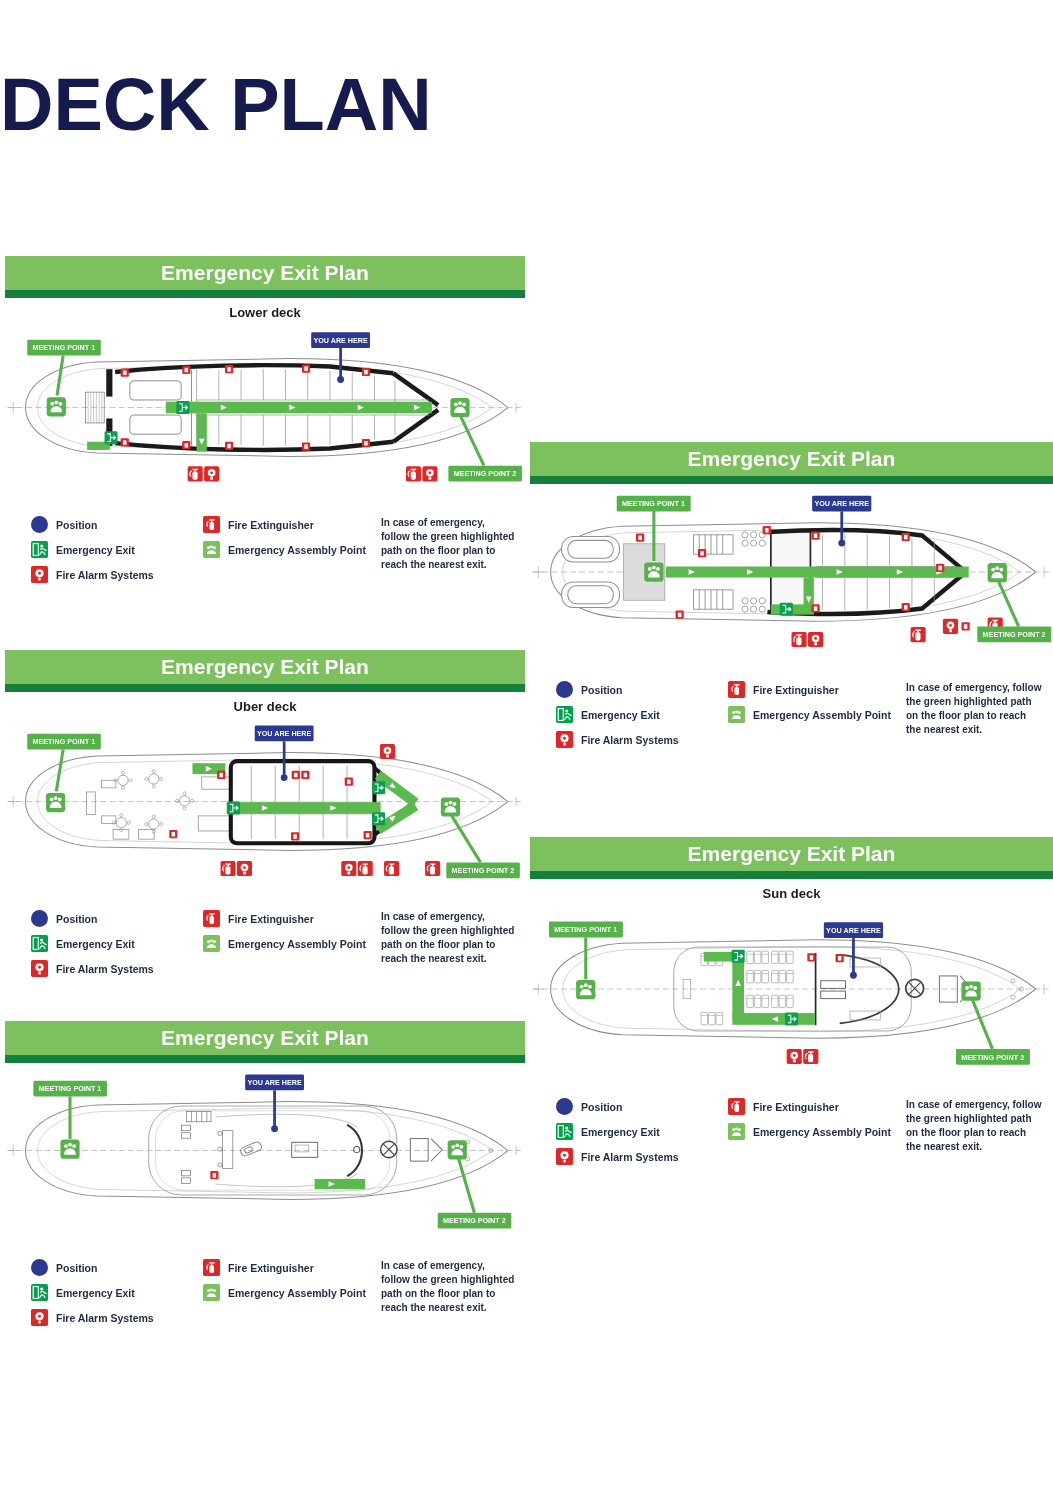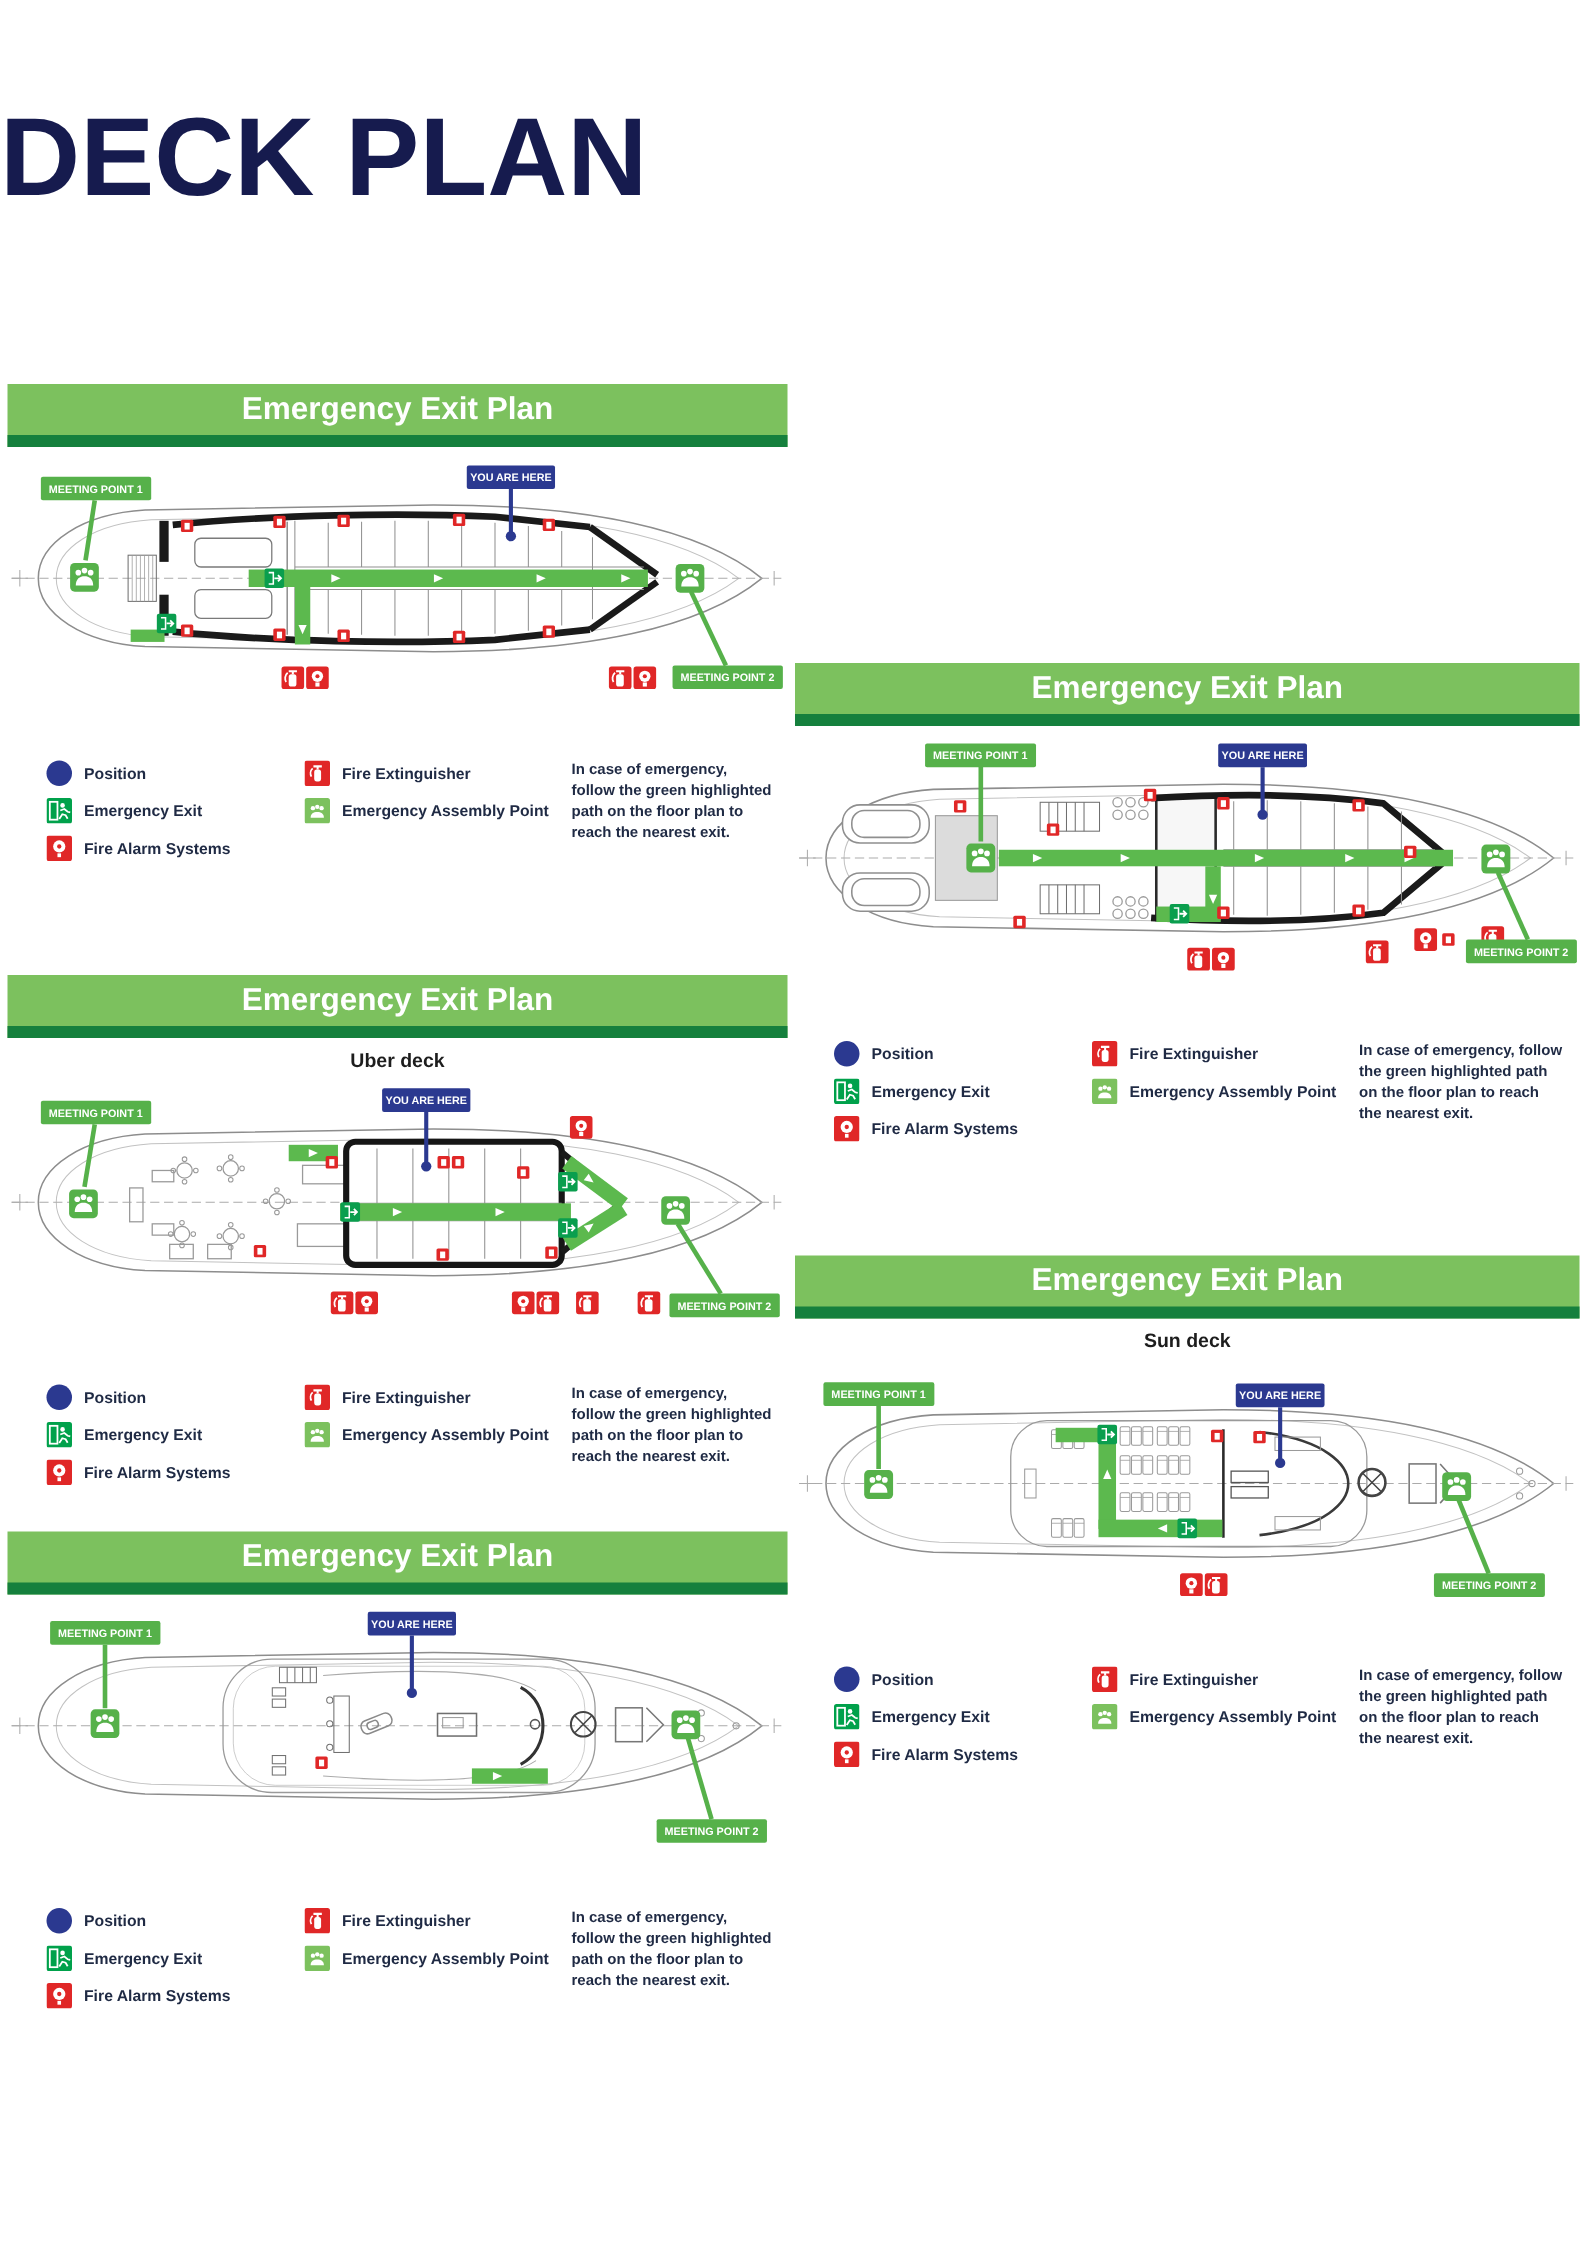--- a/index.html
+++ b/index.html
@@ -9,21 +9,21 @@
   .panel{position:absolute;}
   #panel-lower{top:256px;left:5px;width:520px;}
   #panel-main {top:442px;left:530px;width:523px;}
   #panel-uber {top:650px;left:5px;width:520px;}
   #panel-sun  {top:837px;left:530px;width:523px;}
   #panel-fly  {top:1021px;left:5px;width:520px;}
   .banner{height:34px;background:#7cc15e;border-bottom:8px solid #15803d;color:#fff;
     font-size:21px;font-weight:700;text-align:center;line-height:34px;}
   .deck-name{text-align:center;font-size:13px;font-weight:700;color:#1d1d1d;margin-top:7px;height:15px;}
   .diagram{display:block;width:100%;margin-top:2px;}
-  .legend{display:flex;padding:0 10px 0 26px;margin-top:36px;}
+  .legend{display:flex;padding:0 10px 0 26px;margin-top:23px;}
   .leg-col-a{width:172px;}
   .leg-col-b{width:178px;}
   .leg-note{flex:1;font-size:10px;font-weight:700;color:#1f2a44;line-height:1.4;max-width:140px;}
   .leg-row{display:flex;align-items:center;gap:8px;margin-bottom:8px;}
   .leg-lab{font-size:10.5px;font-weight:700;color:#1f2a44;white-space:nowrap;}
   .ic{width:17px;height:17px;flex:0 0 17px;}
   .ic-pos{border-radius:50%;background:#2b3990;}
   svg text{font-family:"Liberation Sans",sans-serif;}
   .co-text{font-size:21px;font-weight:700;fill:#ffffff;text-anchor:middle;}
 </style>
@@ -79,20 +79,21 @@
       <rect x="0" y="0" width="19" height="36" rx="3" fill="#fff" stroke="#9a9a9a" stroke-width="2"></rect>
       <line x1="0" y1="9" x2="19" y2="9" stroke="#9a9a9a" stroke-width="1.5"></line>
     </g>
   </defs>
 </svg>
 
 <div class="page-title">DECK PLAN</div>
 
 <div class="panel" id="panel-lower">
   <div class="banner">Emergency Exit Plan</div>
+  <div class="deck-name">Lower deck</div>
   <svg class="diagram" viewBox="0 0 1520 500">
     <use href="#sym-hull"></use>
 
     <rect x="235" y="205" width="55" height="90" fill="none" stroke="#6f6f6f" stroke-width="2"></rect>
     <path d="M243,205 v90 M251,205 v90 M259,205 v90 M267,205 v90 M275,205 v90 M283,205 v90" stroke="#9a9a9a" stroke-width="1.5"></path>
     <rect x="296" y="138" width="18" height="80" fill="#1a1a1a"></rect>
     <rect x="296" y="282" width="18" height="80" fill="#1a1a1a"></rect>
 
     <g stroke="#1a1a1a" stroke-width="13" fill="none">
       <path d="M322,146 C520,126 760,122 950,130 L1135,150"></path>

